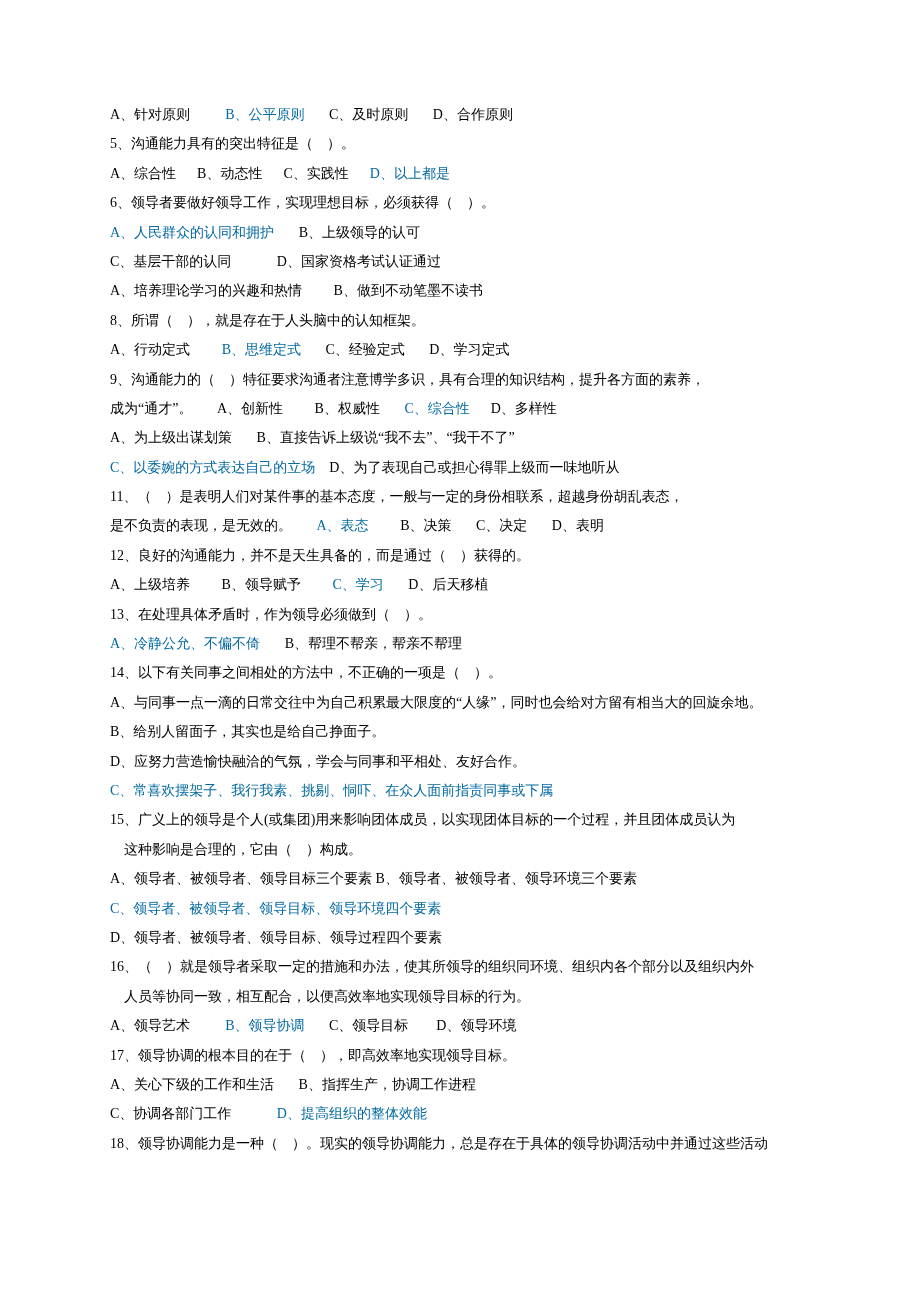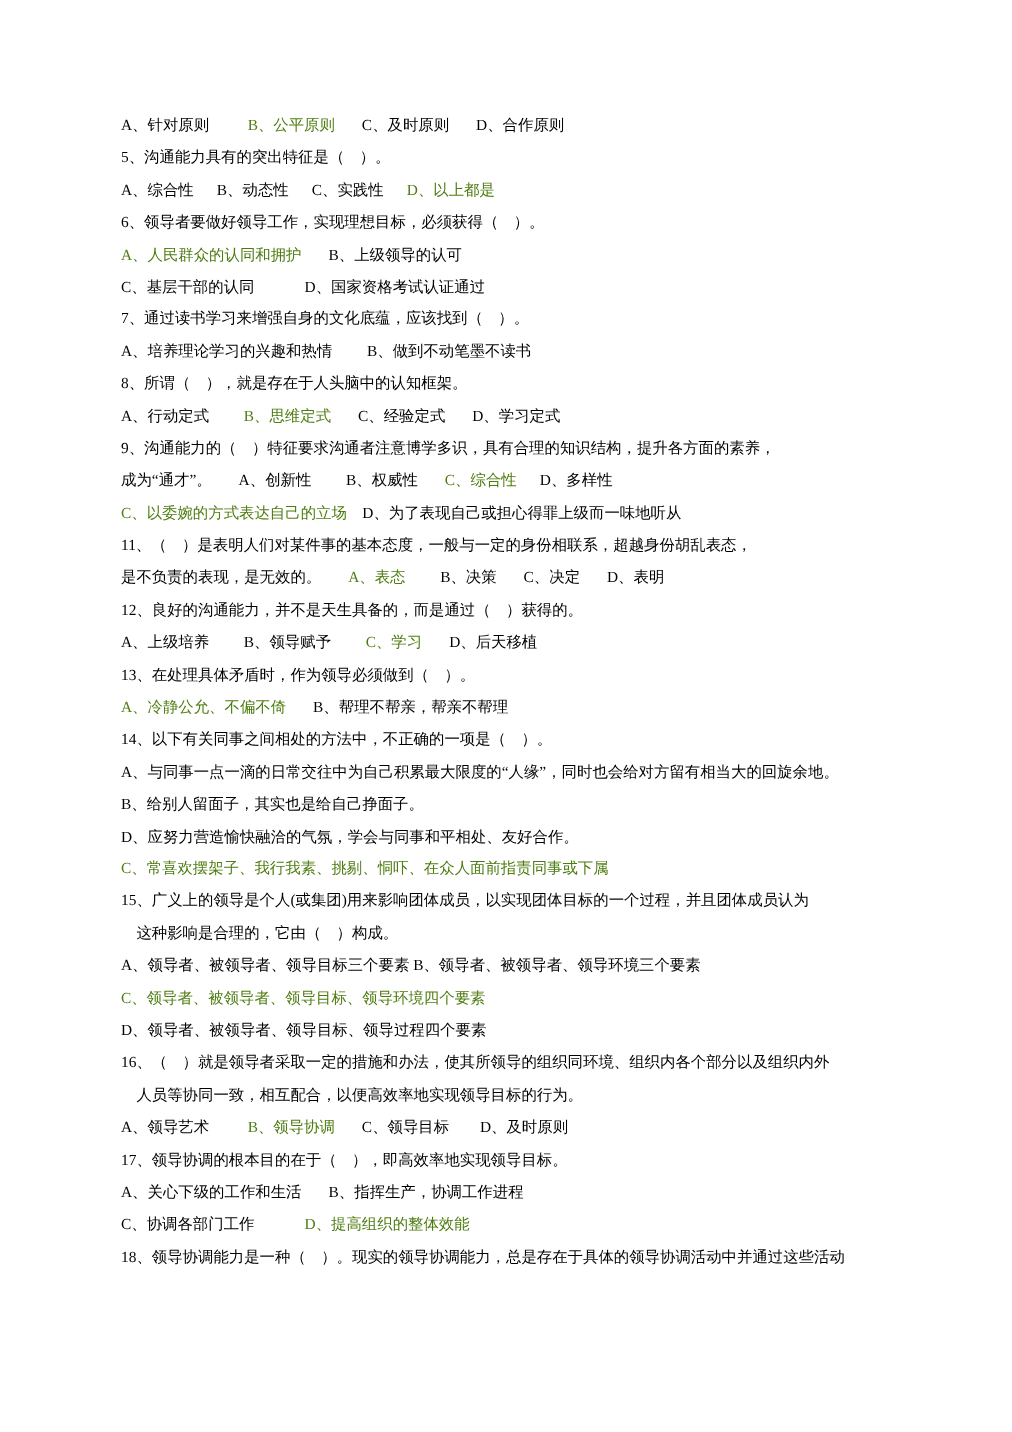--- a/index.html
+++ b/index.html
@@ -11,59 +11,59 @@
       margin: 0;
       padding: 100px 100px 100px 110px;
       width: 920px;
       box-sizing: border-box;
     }
     .line {
       white-space: normal;
       margin: 0;
     }
     .red {
-      color: #4d7c0f;
+      color: #0369a1;
     }
     span[data-bind] {
       white-space: pre-wrap;
     }
   </style>
 </head>
 <body>
 
 <div id="content">
     <p class="line"><span data-bind="lines.0.segments.0.t">A、针对原则          </span><span class="red" data-bind="lines.0.segments.1.t">B、公平原则</span><span data-bind="lines.0.segments.2.t">       C、及时原则       D、合作原则</span></p>
     <p class="line"><span data-bind="lines.1.segments.0.t">5、沟通能力具有的突出特征是（    ）。</span></p>
     <p class="line"><span data-bind="lines.2.segments.0.t">A、综合性      B、动态性      C、实践性      </span><span class="red" data-bind="lines.2.segments.1.t">D、以上都是</span></p>
     <p class="line"><span data-bind="lines.3.segments.0.t">6、领导者要做好领导工作，实现理想目标，必须获得（    ）。</span></p>
     <p class="line"><span class="red" data-bind="lines.4.segments.0.t">A、人民群众的认同和拥护</span><span data-bind="lines.4.segments.1.t">       B、上级领导的认可</span></p>
     <p class="line"><span data-bind="lines.5.segments.0.t">C、基层干部的认同             D、国家资格考试认证通过</span></p>
-    <p class="line"><span data-bind="lines.6.segments.0.t">7、通过读书学习来增强自身的文化底蕴，应该找到（    ）。</span></p>
     <p class="line"><span data-bind="lines.7.segments.0.t">A、培养理论学习的兴趣和热情         B、做到不动笔墨不读书</span></p>
     <p class="line"><span data-bind="lines.9.segments.0.t">8、所谓（    ），就是存在于人头脑中的认知框架。</span></p>
     <p class="line"><span data-bind="lines.10.segments.0.t">A、行动定式         </span><span class="red" data-bind="lines.10.segments.1.t">B、思维定式</span><span data-bind="lines.10.segments.2.t">       C、经验定式       D、学习定式</span></p>
     <p class="line"><span data-bind="lines.11.segments.0.t">9、沟通能力的（    ）特征要求沟通者注意博学多识，具有合理的知识结构，提升各方面的素养，</span></p>
     <p class="line"><span data-bind="lines.12.segments.0.t">成为“通才”。       A、创新性         B、权威性       </span><span class="red" data-bind="lines.12.segments.1.t">C、综合性</span><span data-bind="lines.12.segments.2.t">      D、多样性</span></p>
+    <p class="line"><span data-bind="lines.14.segments.0.t">A、为上级出谋划策       B、直接告诉上级说“我不去”、“我干不了”</span></p>
     <p class="line"><span class="red" data-bind="lines.15.segments.0.t">C、以委婉的方式表达自己的立场</span><span data-bind="lines.15.segments.1.t">    D、为了表现自己或担心得罪上级而一味地听从</span></p>
     <p class="line"><span data-bind="lines.16.segments.0.t">11、（    ）是表明人们对某件事的基本态度，一般与一定的身份相联系，超越身份胡乱表态，</span></p>
     <p class="line"><span data-bind="lines.17.segments.0.t">是不负责的表现，是无效的。       </span><span class="red" data-bind="lines.17.segments.1.t">A、表态</span><span data-bind="lines.17.segments.2.t">         B、决策       C、决定       D、表明</span></p>
     <p class="line"><span data-bind="lines.18.segments.0.t">12、良好的沟通能力，并不是天生具备的，而是通过（    ）获得的。</span></p>
     <p class="line"><span data-bind="lines.19.segments.0.t">A、上级培养         B、领导赋予         </span><span class="red" data-bind="lines.19.segments.1.t">C、学习</span><span data-bind="lines.19.segments.2.t">       D、后天移植</span></p>
     <p class="line"><span data-bind="lines.20.segments.0.t">13、在处理具体矛盾时，作为领导必须做到（    ）。</span></p>
     <p class="line"><span class="red" data-bind="lines.21.segments.0.t">A、冷静公允、不偏不倚</span><span data-bind="lines.21.segments.1.t">       B、帮理不帮亲，帮亲不帮理</span></p>
     <p class="line"><span data-bind="lines.23.segments.0.t">14、以下有关同事之间相处的方法中，不正确的一项是（    ）。</span></p>
     <p class="line"><span data-bind="lines.24.segments.0.t">A、与同事一点一滴的日常交往中为自己积累最大限度的“人缘”，同时也会给对方留有相当大的回旋余地。</span></p>
     <p class="line"><span data-bind="lines.25.segments.0.t">B、给别人留面子，其实也是给自己挣面子。</span></p>
     <p class="line"><span data-bind="lines.27.segments.0.t">D、应努力营造愉快融洽的气氛，学会与同事和平相处、友好合作。</span></p>
     <p class="line"><span class="red" data-bind="lines.26.segments.0.t">C、常喜欢摆架子、我行我素、挑剔、恫吓、在众人面前指责同事或下属</span></p>
     <p class="line"><span data-bind="lines.28.segments.0.t">15、广义上的领导是个人(或集团)用来影响团体成员，以实现团体目标的一个过程，并且团体成员认为</span></p>
     <p class="line"><span data-bind="lines.29.segments.0.t">    这种影响是合理的，它由（    ）构成。</span></p>
     <p class="line"><span data-bind="lines.30.segments.0.t">A、领导者、被领导者、领导目标三个要素 B、领导者、被领导者、领导环境三个要素</span></p>
     <p class="line"><span class="red" data-bind="lines.31.segments.0.t">C、领导者、被领导者、领导目标、领导环境四个要素</span></p>
     <p class="line"><span data-bind="lines.32.segments.0.t">D、领导者、被领导者、领导目标、领导过程四个要素</span></p>
     <p class="line"><span data-bind="lines.33.segments.0.t">16、（    ）就是领导者采取一定的措施和办法，使其所领导的组织同环境、组织内各个部分以及组织内外</span></p>
     <p class="line"><span data-bind="lines.34.segments.0.t">    人员等协同一致，相互配合，以便高效率地实现领导目标的行为。</span></p>
-    <p class="line"><span data-bind="lines.35.segments.0.t">A、领导艺术          </span><span class="red" data-bind="lines.35.segments.1.t">B、领导协调</span><span data-bind="lines.35.segments.2.t">       C、领导目标        D、及时原则</span></p>
+    <p class="line"><span data-bind="lines.35.segments.0.t">A、领导艺术          </span><span class="red" data-bind="lines.35.segments.1.t">B、领导协调</span><span data-bind="lines.35.segments.2.t">       C、领导目标        D、领导环境</span></p>
     <p class="line"><span data-bind="lines.36.segments.0.t">17、领导协调的根本目的在于（    ），即高效率地实现领导目标。</span></p>
     <p class="line"><span data-bind="lines.37.segments.0.t">A、关心下级的工作和生活       B、指挥生产，协调工作进程</span></p>
     <p class="line"><span data-bind="lines.38.segments.0.t">C、协调各部门工作             </span><span class="red" data-bind="lines.38.segments.1.t">D、提高组织的整体效能</span></p>
     <p class="line"><span data-bind="lines.39.segments.0.t">18、领导协调能力是一种（    ）。现实的领导协调能力，总是存在于具体的领导协调活动中并通过这些活动</span></p>
   </div>
 
 </body></html>

